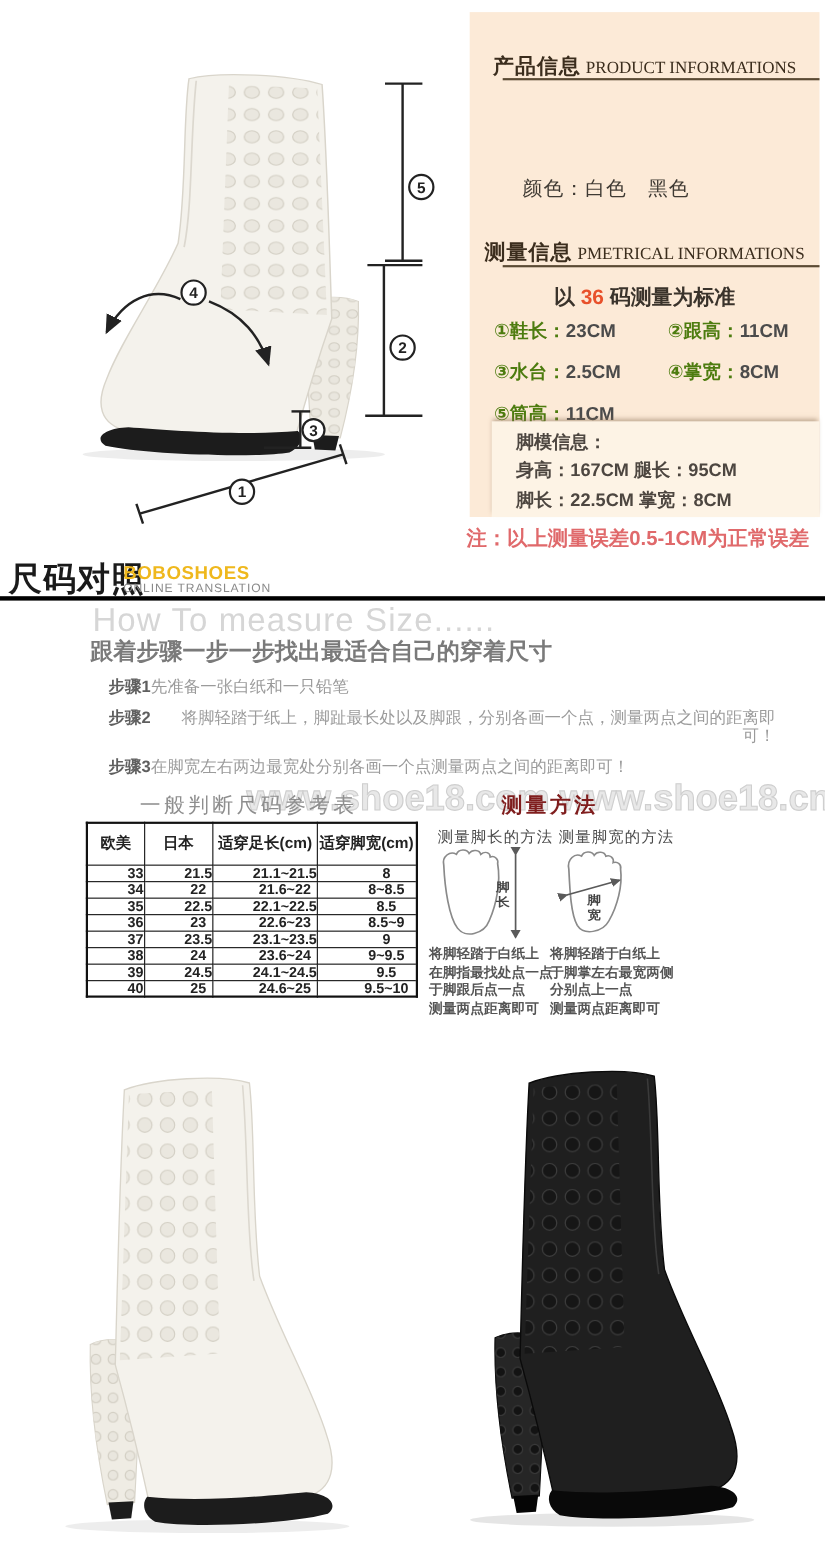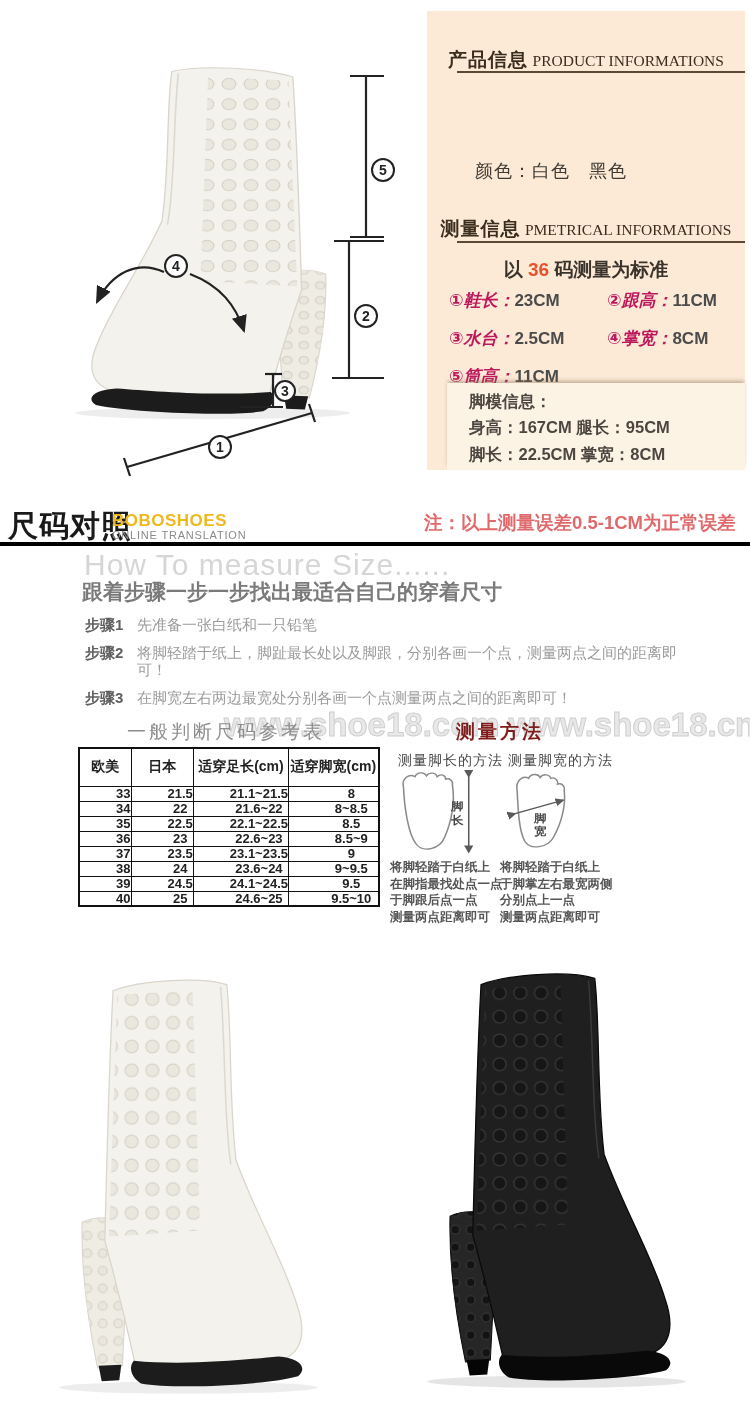--- a/index.html
+++ b/index.html
@@ -11,38 +11,38 @@
   .info-panel { position:absolute; left:427px; top:11px; width:318px; height:459px; background:#fcead7; }
   .panel-h { position:absolute; left:0; right:0; text-align:center; color:#3b2d1d; white-space:nowrap; }
   .panel-h .cn { font-size:19px; font-weight:bold; letter-spacing:1px;margin-top:28px; }
   .panel-h .en { font-size:15.5px; font-family:"Liberation Serif","DejaVu Serif",serif; letter-spacing:0; }
   .hline { position:absolute; left:30px; right:0; height:2px; background:#5a4a33; box-shadow:0 3px 4px -1px rgba(120,95,65,.55); }
   .color-line { position:absolute; left:48px; top:148px; font-size:18px; color:#3f3a33; letter-spacing:1px; }
   .standard { position:absolute; left:0; right:0; top:246px; text-align:center; font-size:19px; font-weight:bold; color:#3a332b; }
   .standard .num { color:#e8512b; }
   .mgrid { position:absolute; left:22px; top:278px; width:292px; display:grid; grid-template-columns:158px 134px; row-gap:15px; }
   .mitem { font-size:17px; font-weight:bold; white-space:nowrap; }
-  .mitem .lab { color:#be185d;font-style:italic; }
+  .mitem .lab { color:#4d7c0f; }
   .mitem .val { color:#4b4b4b; }
   .foot-box { position:absolute; left:20px; top:372px; width:298px; height:87px; background:#fdf3e5; box-shadow:0 -3px 4px -1px rgba(135,108,80,.5); }
   .foot-box .fb-title { position:absolute; left:22px; top:8px; font-size:16.5px; font-weight:bold; color:#4d4640; }
   .foot-box .fb-line1 { position:absolute; left:22px; top:34px; font-size:16.5px; font-weight:bold; color:#4d4640; }
   .foot-box .fb-line2 { position:absolute; left:22px; top:61px; font-size:16.5px; font-weight:bold; color:#4d4640; }
-  .note-line { position:absolute; left:424px; top:476px; font-size:18.5px; font-weight:bold; color:#e0696b; white-space:nowrap;margin-top:34px; }
+  .note-line { position:absolute; left:424px; top:476px; font-size:18.5px; font-weight:bold; color:#e0696b; white-space:nowrap; }
 
   
   .sh-title { position:absolute; left:8px; top:506px; font-size:30px; font-weight:bold; color:#1a1a1a; letter-spacing:1px; }
   .sh-brand { position:absolute; left:112px; top:511px; font-size:17px; font-weight:bold; color:#efb81d; letter-spacing:.5px; }
   .sh-brand-sub { position:absolute; left:112px; top:529px; font-size:11px; color:#8a8a8a; letter-spacing:.8px; }
   .sh-rule { position:absolute; left:0; top:542px; width:750px; height:4px; background:#000; }
   .howto { position:absolute; left:84px; top:548px; font-size:30px; color:#d6d6d6; letter-spacing:1px; white-space:nowrap; }
   .howto-sub { position:absolute; left:82px; top:578px; font-size:21px; font-weight:bold; color:#7a7a7a; white-space:nowrap; }
 
   
-  .steps { position:absolute; left:85px; top:616px; width:620px; }
+  .steps { position:absolute; left:85px; top:616px; width:620px;text-align:right; }
   .step { display:flex; margin-bottom:11px; font-size:15px; line-height:17px; }
   .step .s-lab { width:52px; flex:0 0 52px; font-weight:bold; color:#5f5f5f; }
   .step .s-txt { color:#9b9b9b; }
 
   
   .watermark { position:absolute; left:224px; top:706px; font-size:33px; font-weight:bold; color:rgba(214,214,214,.55); -webkit-text-stroke:1px #cfcfcf; white-space:nowrap; z-index:1; }
   .t-title { position:absolute; left:127px; top:719px; font-size:19px; color:#8e8e8e; letter-spacing:3px; z-index:2; }
   .m-title { position:absolute; left:456px; top:719px; font-size:19px; font-weight:bold; color:#7f1d1d; letter-spacing:3px; z-index:2; }
   table.sizes { position:absolute; left:78px; top:747px; z-index:2; border-collapse:collapse; background:#fff; }
   table.sizes th, table.sizes td { border:1.6px solid #111; text-align:center; color:#222; padding:0; }

